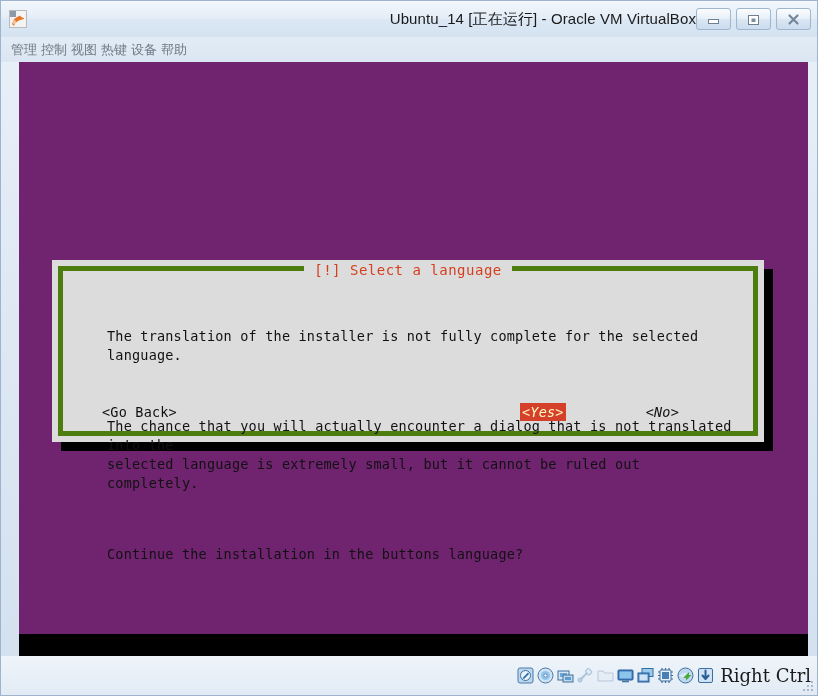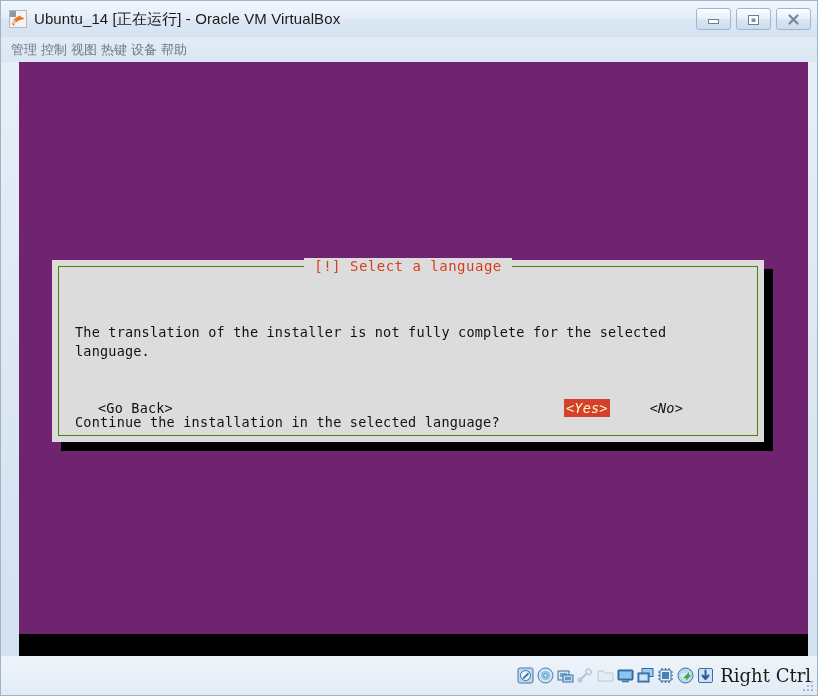--- a/index.html
+++ b/index.html
@@ -36,20 +36,21 @@
     position: relative;
     flex: 0 0 auto;
   }
   #title-text {
     font-size: 15px;
     color: #1b1b1b;
     white-space: nowrap;
     letter-spacing: 0.1px;
     flex: 1 1 auto;
     overflow: hidden;
+    text-align: right;
   }
   .win-btns { display: flex; gap: 5px; flex: 0 0 auto; }
   .win-btn {
     width: 35px; height: 22px;
     border: 1px solid #9fb6cf;
     border-radius: 3px;
     background: linear-gradient(to bottom, #fbfdff 0%, #e7eff8 50%, #dbe6f3 51%, #ccdcee 100%);
     display: flex; align-items: center; justify-content: center;
     cursor: pointer;
   }
@@ -95,22 +96,23 @@
   
   #dialog {
     position: absolute;
     left: 33px; top: 198px;
     width: 712px; height: 182px;
     background: #dcdcdc;
     padding: 6px;
   }
   #dialog-inner {
     width: 100%; height: 100%;
-    border: 1px solid #4d7c0f;
+    border: 5px solid #4d7c0f;
     position: relative;
+    padding-left: 28px;
   }
   #dialog-title-wrap {
     position: absolute;
     top: -9px;
     left: 0; right: 0;
     display: flex;
     justify-content: center;
     pointer-events: none;
   }
   #dialog-title {
@@ -135,20 +137,21 @@
   .para { margin-bottom: 14px; }
   #dialog-buttons {
     position: absolute;
     left: 16px; right: 16px;
     top: 132px;
     display: flex;
     align-items: center;
     font-family: "DejaVu Sans Mono", monospace;
     font-size: 13.5px;
     letter-spacing: 0.2px;
+    gap: 40px;
   }
   .btn {
     color: #111111;
     cursor: pointer;
     padding: 1px 2px;
     white-space: nowrap;
   }
   .btn.selected {
     background: #d5402a;
     color: #fef9c3;
@@ -269,21 +272,23 @@
     <div id="dialog-shadow"></div>
 
     <div id="dialog">
       <div id="dialog-inner">
         <div id="dialog-title-wrap">
           <span id="dialog-title">[!] Select a language</span>
         </div>
 
         <div id="dialog-body">
           <div class="para">The translation of the installer is not fully complete for the selected language.</div>
-          <div class="para">Continue the installation in the selected language?</div>
+          <div class="para">The chance that you will actually encounter a dialog that is not translated into the
+selected language is extremely small, but it cannot be ruled out completely.</div>
+          <div class="para">Continue the installation in the buttons language?</div>
         </div>
 
         <div id="dialog-buttons">
           <span class="btn" id="btn-goback">&lt;Go Back&gt;</span>
           <span id="btn-spacer"></span>
           <span class="btn selected" id="btn-yes">&lt;Yes&gt;</span>
           <span class="btn" id="btn-no">&lt;No&gt;</span>
         </div>
       </div>
     </div>

